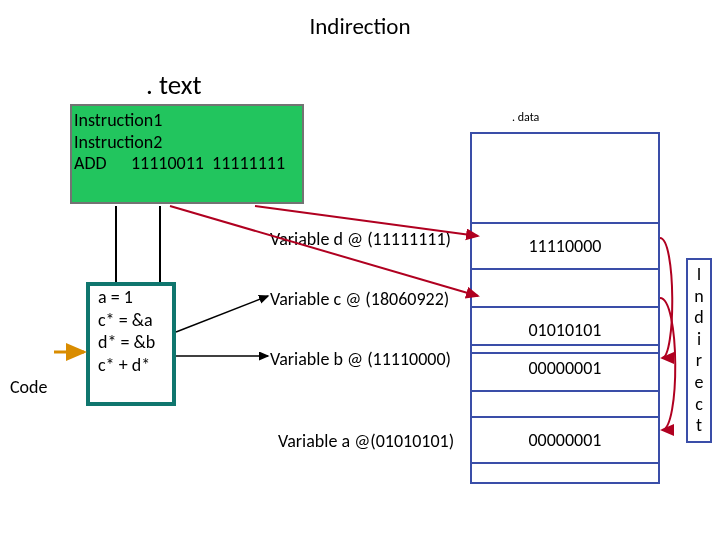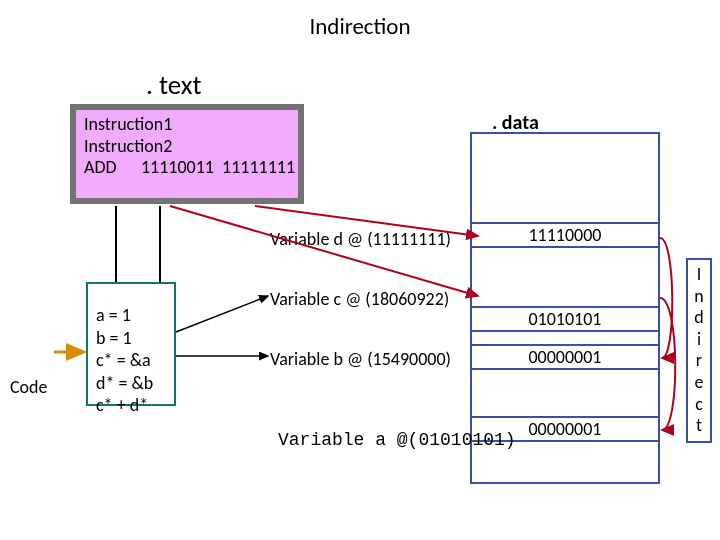--- a/index.html
+++ b/index.html
@@ -23,45 +23,44 @@
   }
   .text-label {
     position: absolute;
     top: 68px;
     left: 146px;
     font-size: 27px;
   }
   .data-label {
     position: absolute;
     top: 110px;
-    left: 492px;
-    font-size: 20px;
-    font-weight: bold;
+    left: 512px;
+    font-size: 12px;
   }
   .instr-box {
     position: absolute;
     top: 104px;
     left: 70px;
     width: 234px;
     height: 100px;
-    border: 6px solid #737373;
-    background: #f0abfc;
-    padding: 4px 8px;
+    border: 2px solid #737373;
+    background: #22c55e;
+    padding: 4px 2px;
     font-size: 18px;
     line-height: 1.2;
     box-sizing: border-box;
   }
   .code-box {
     position: absolute;
     top: 282px;
     left: 86px;
     width: 90px;
     height: 124px;
-    border: 2px solid #0f766e;
-    padding: 20px 8px;
+    border: 4px solid #0f766e;
+    padding: 0 8px;
     font-size: 18px;
     line-height: 1.25;
     box-sizing: border-box;
   }
   .code-label {
     position: absolute;
     top: 340px;
     left: 10px;
     font-size: 18px;
     margin-top: 36px;
@@ -77,21 +76,21 @@
     left: 470px;
     width: 190px;
     height: 352px;
     border: 2px solid #3a4ea8;
     box-sizing: border-box;
   }
   .mem-cell {
     position: absolute;
     left: 470px;
     width: 190px;
-    height: 26px;
+    height: 48px;
     border: 2px solid #3a4ea8;
     box-sizing: border-box;
     font-size: 18px;
     display: flex;
     align-items: center;
     justify-content: center;
   }
   .indirect-box {
     position: absolute;
     top: 258px;
@@ -123,36 +122,35 @@
 
 <div class="instr-box">
   <div>Instruction1</div>
   <div>Instruction2</div>
   <div style="white-space:pre;">ADD      11110011  11111111</div>
 </div>
 
 <div class="code-label">Code</div>
 <div class="code-box">
   <div>a = 1</div>
-  <div>b = 1</div>
   <div>c* = &amp;a</div>
   <div>d* = &amp;b</div>
   <div>c* + d*</div>
 </div>
 
 <div class="mem-outer"></div>
 <div class="mem-cell" style="top:222px;">11110000</div>
 <div class="mem-cell" style="top:282px;margin-top:24px;">01010101</div>
 <div class="mem-cell" style="top:344px;">00000001</div>
 <div class="mem-cell" style="top:416px;">00000001</div>
 
 <div class="var-label" style="top:228px; left:270px;">Variable d @ (11111111)</div>
 <div class="var-label" style="top:288px; left:270px;">Variable c @ (18060922)</div>
-<div class="var-label" style="top:348px; left:270px;">Variable b @ (15490000)</div>
-<div class="var-label" style="top:430px; left:278px;font-family:Liberation Mono, monospace;">Variable a @(01010101)</div>
+<div class="var-label" style="top:348px; left:270px;">Variable b @ (11110000)</div>
+<div class="var-label" style="top:430px; left:278px;">Variable a @(01010101)</div>
 
 <div class="indirect-box">
   <span>I</span>
   <span>n</span>
   <span>d</span>
   <span>i</span>
   <span>r</span>
   <span>e</span>
   <span>c</span>
   <span>t</span>

